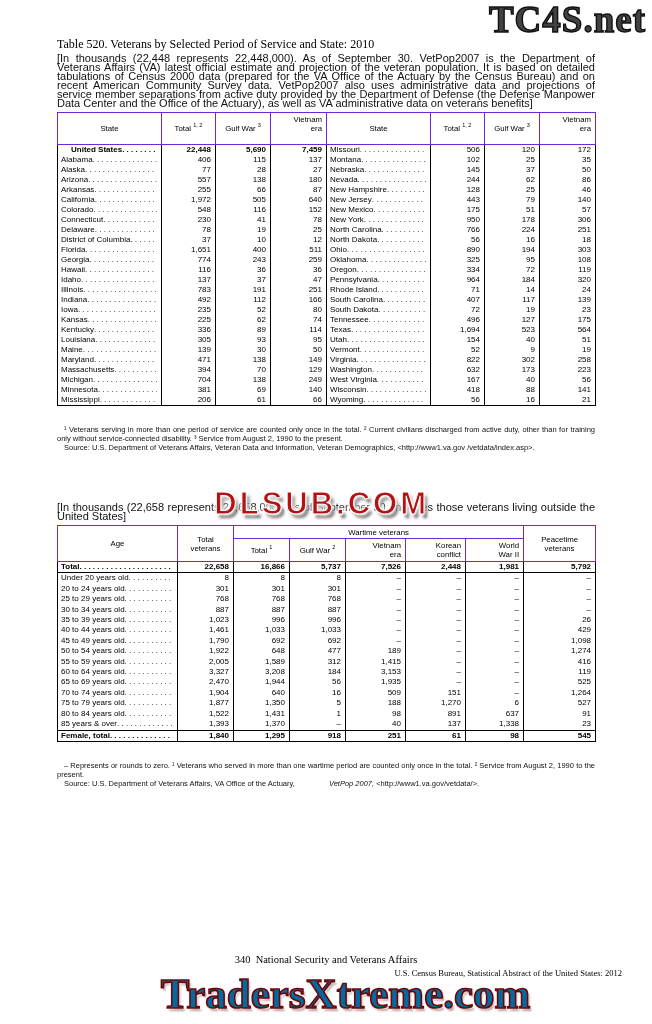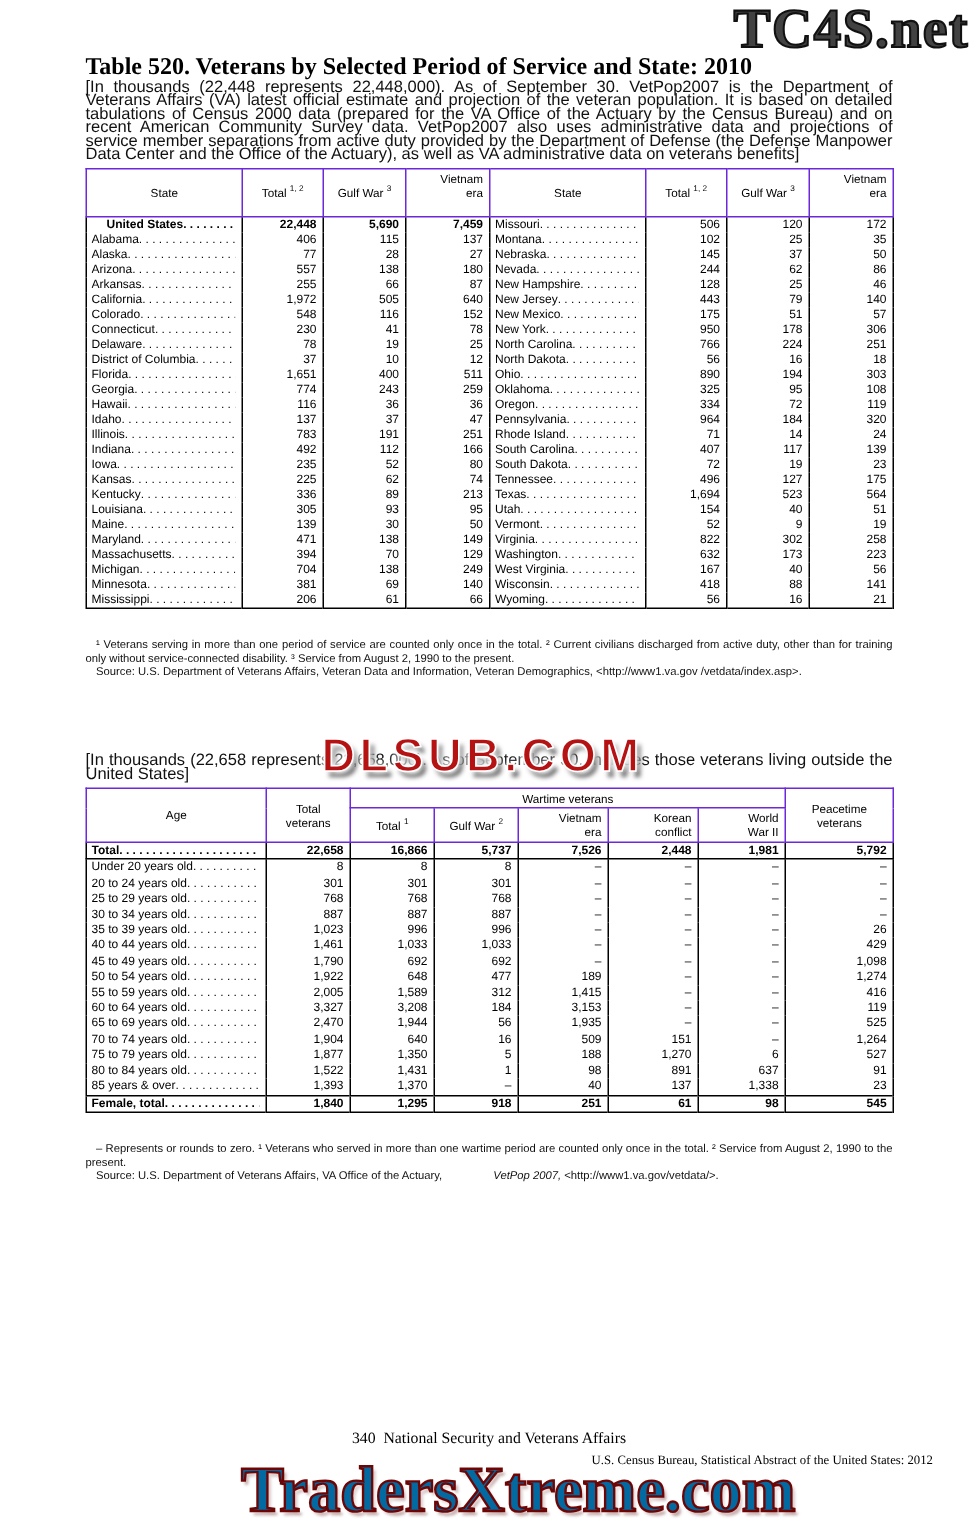--- a/index.html
+++ b/index.html
@@ -6,22 +6,22 @@
   html,body { width:652px; height:1024px; }
   body {
     position:relative; background:#fff; color:#000;
     font-family:"Liberation Sans", sans-serif; overflow:hidden;
   }
   .section { position:absolute; left:57px; width:538px; }
   .sec-520 { top:38px; }
   .sec-521 { top:503px; }
 
   .t-title {
-    font-family:"Liberation Serif", serif; font-weight:bold;
-    font-size:16px; line-height:13px; margin-bottom:3px; white-space:nowrap;
+    font-family:"Liberation Serif", serif; font-weight:normal;
+    font-size:12px; line-height:13px; margin-bottom:3px; white-space:nowrap;
   }
   .t-note {
     font-size:11px; line-height:9px; text-align:justify; margin-bottom:4px; color:#111;
   }
 
   table { border-collapse:collapse; table-layout:fixed; width:538px; font-size:8px; }
   table { border:1px solid #000; }
   th {
     border:1px solid #6d28d9; font-weight:normal; font-size:7.8px;
     line-height:9px; padding:2px 2px; text-align:center; vertical-align:middle;
@@ -474,21 +474,21 @@
         </tr>
         <tr>
           <td class="lbl">
             <div class="lw">
               <span class="nm">Kentucky</span>
               <span class="ld"></span>
             </div>
           </td>
           <td class="num">336</td>
           <td class="num">89</td>
-          <td class="num">213</td>
+          <td class="num">114</td>
           <td class="lbl">
             <div class="lw">
               <span class="nm">Texas</span>
               <span class="ld"></span>
             </div>
           </td>
           <td class="num">1,694</td>
           <td class="num">523</td>
           <td class="num">564</td>
         </tr>

